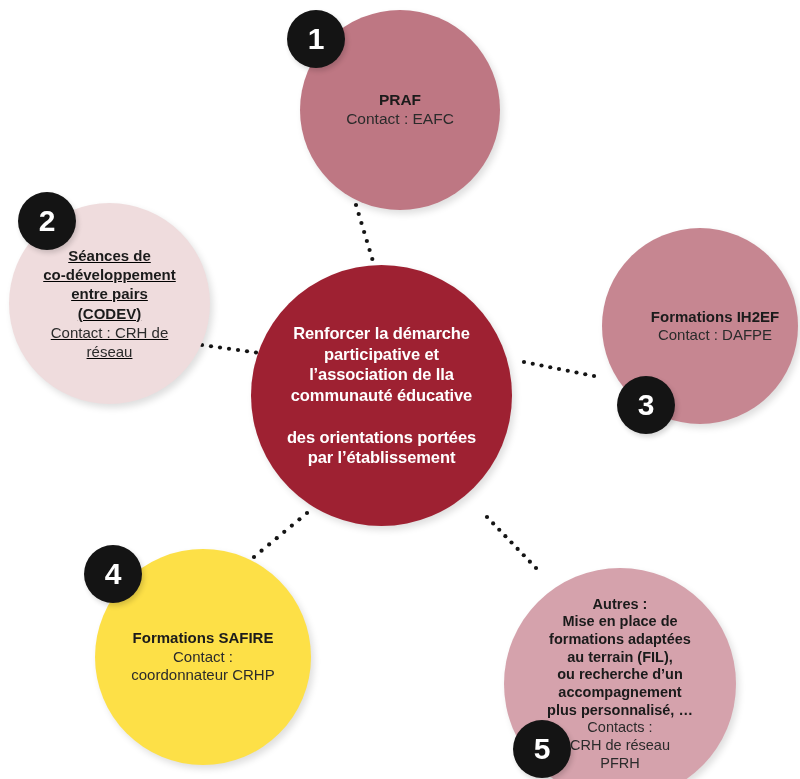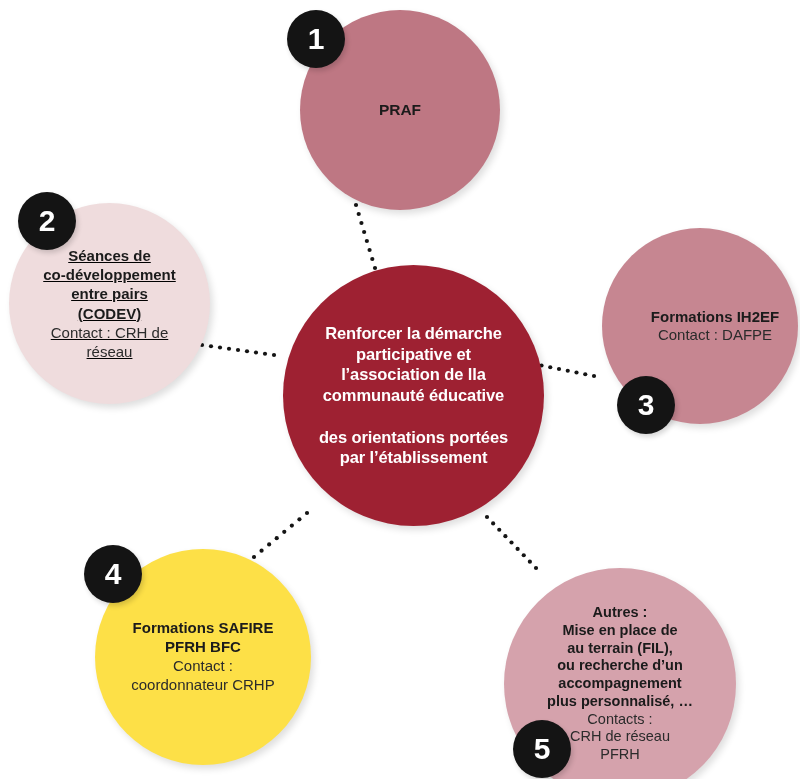--- a/index.html
+++ b/index.html
@@ -53,21 +53,21 @@
     color: #1b1b1b;
   }
   .node-text .sub {
     display: block;
     font-weight: normal;
     color: #2b2b2b;
   }
 
   
   #node-center {
-    left: 283px;
+    left: 251px;
     top: 265px;
     width: 261px;
     height: 261px;
     background: #9e2132;
   }
   #node-center .node-text {
     font-size: 16.5px;
     font-weight: bold;
     color: #ffffff;
     line-height: 1.26;
@@ -217,20 +217,21 @@
       <span>communauté éducative</span><br>
       <br>
       <span>des orientations portées</span><br>
       <span>par l’établissement</span>
     </div>
   </div>
 
   <div class="node" id="node-1">
     <div class="node-text">
       <span class="ttl">PRAF</span>
+      <span class="sub">Contact : EAFC</span>
     </div>
   </div>
 
   <div class="node" id="node-2">
     <div class="node-text">
       <span class="ttl">Séances de</span>
       <span class="ttl">co-développement</span>
       <span class="ttl">entre pairs</span>
       <span class="ttl">(CODEV)</span>
       <span class="sub">Contact : CRH de</span>
@@ -241,30 +242,30 @@
   <div class="node" id="node-3">
     <div class="node-text">
       <span class="ttl">Formations IH2EF</span>
       <span class="sub">Contact : DAFPE</span>
     </div>
   </div>
 
   <div class="node" id="node-4">
     <div class="node-text">
       <span class="ttl">Formations SAFIRE</span>
-      <span class="ttl">PFRH BFC</span>
       <span class="sub">Contact :</span>
       <span class="sub">coordonnateur CRHP</span>
     </div>
   </div>
 
   <div class="node" id="node-5">
     <div class="node-text">
       <span class="ttl">Autres :</span>
       <span class="ttl">Mise en place de</span>
+      <span class="ttl">formations adaptées</span>
       <span class="ttl">au terrain (FIL),</span>
       <span class="ttl">ou recherche d’un</span>
       <span class="ttl">accompagnement</span>
       <span class="ttl">plus personnalisé, …</span>
       <span class="sub">Contacts :</span>
       <span class="sub">CRH de réseau</span>
       <span class="sub">PFRH</span>
     </div>
   </div>
 

